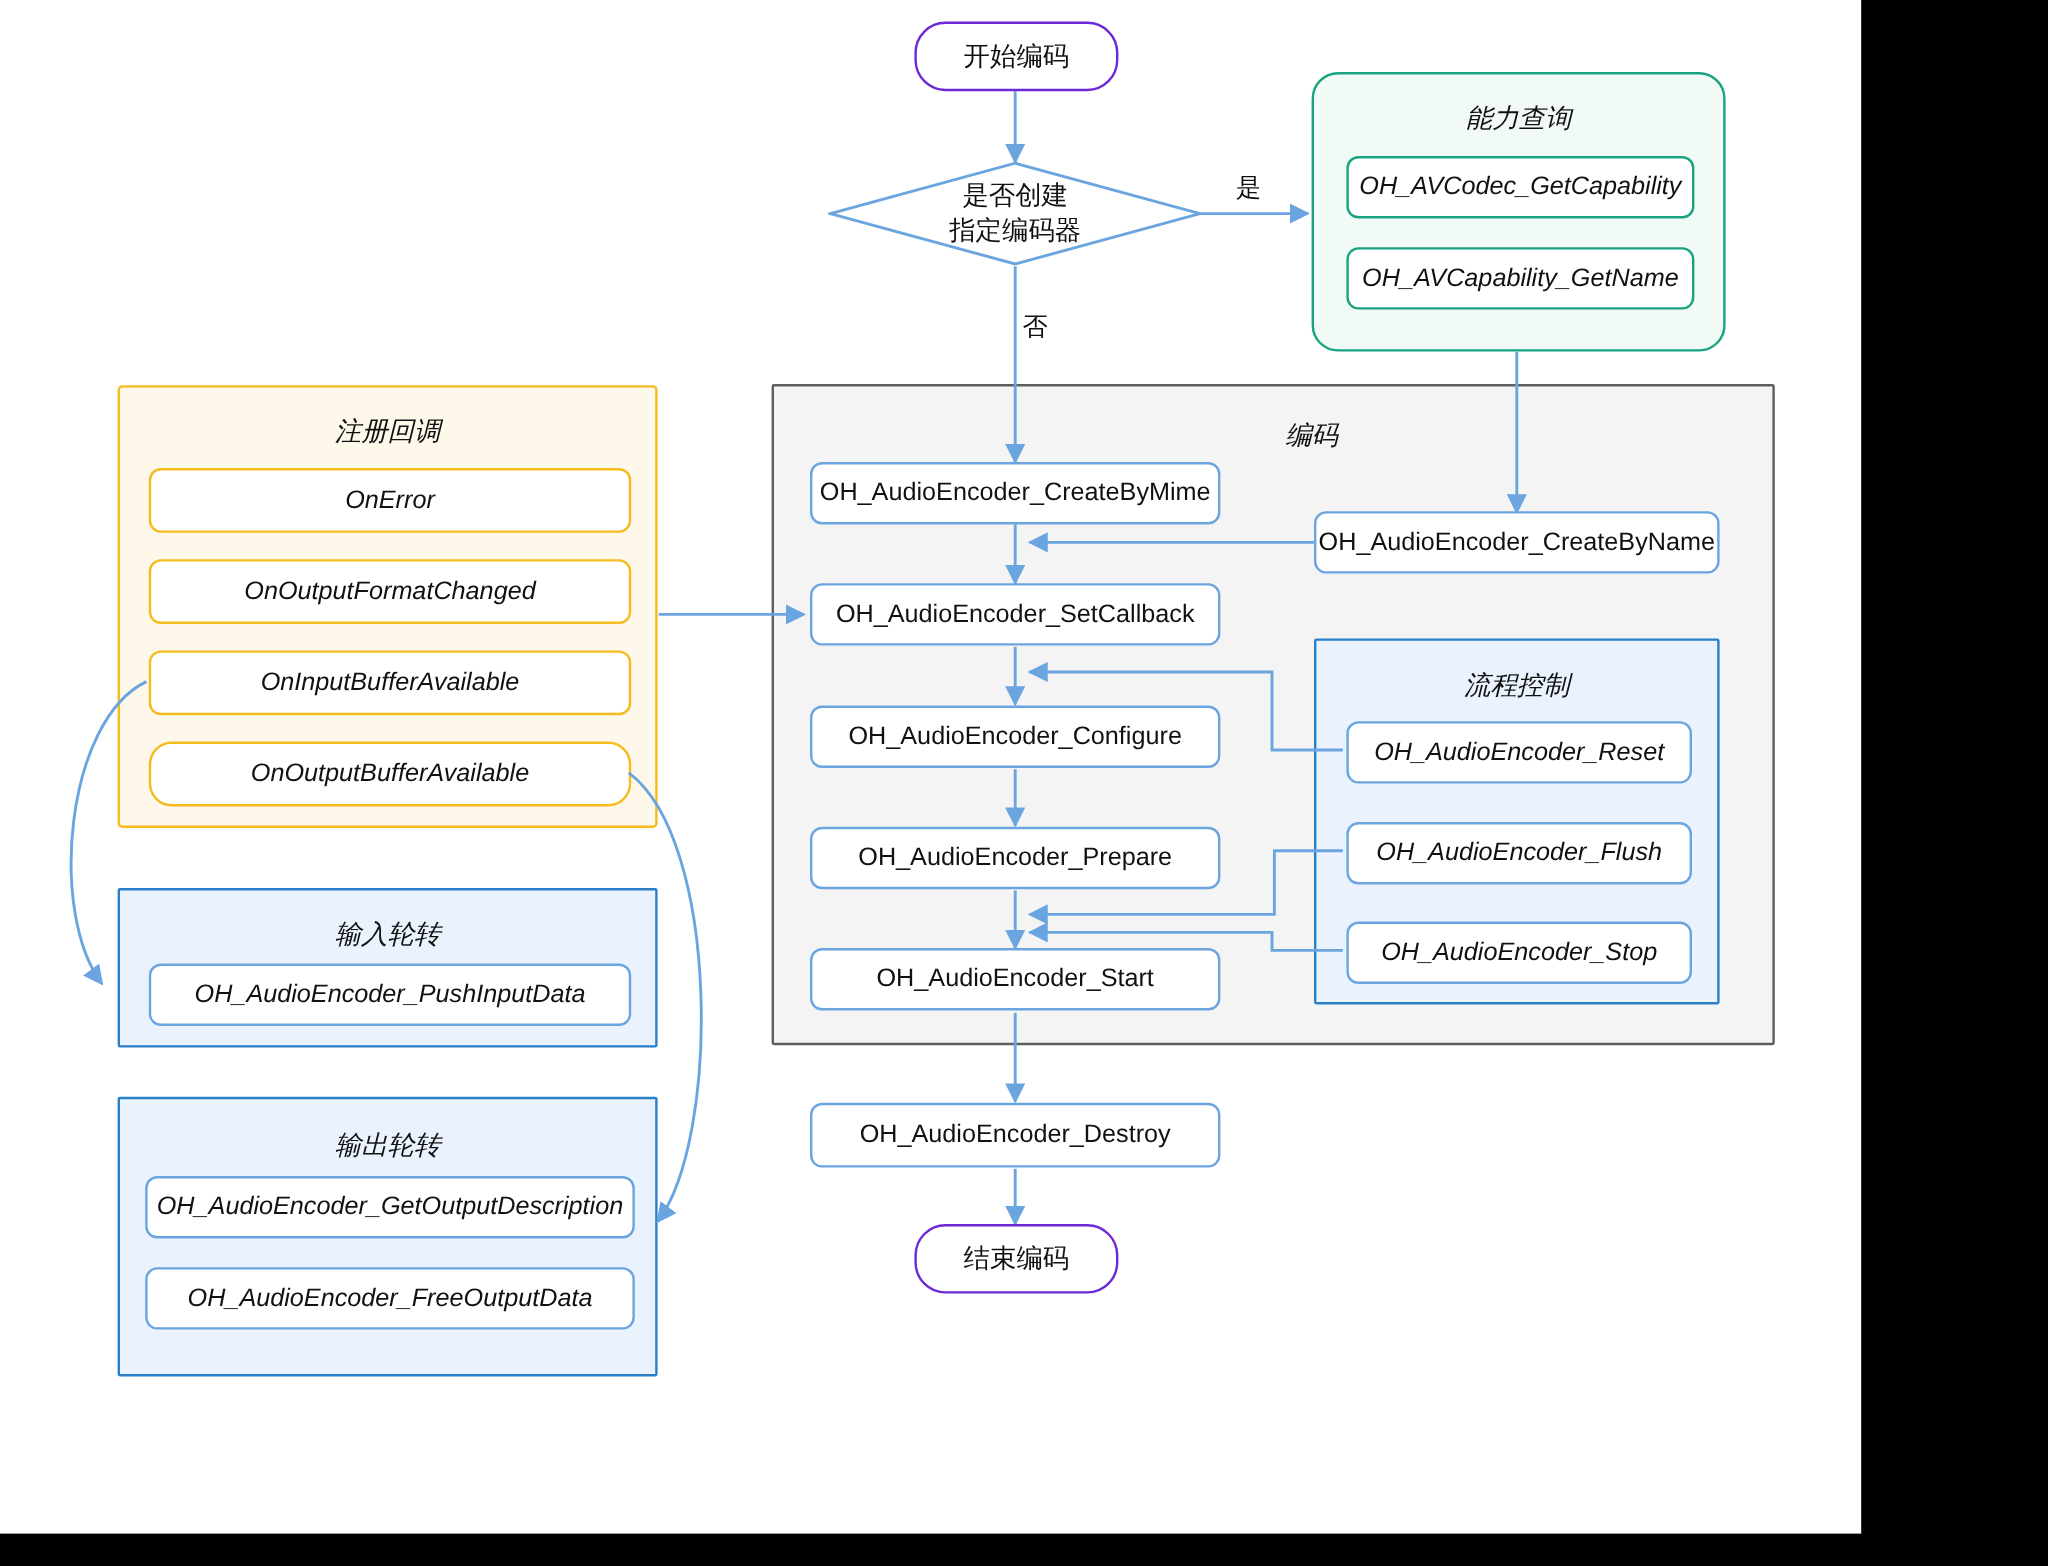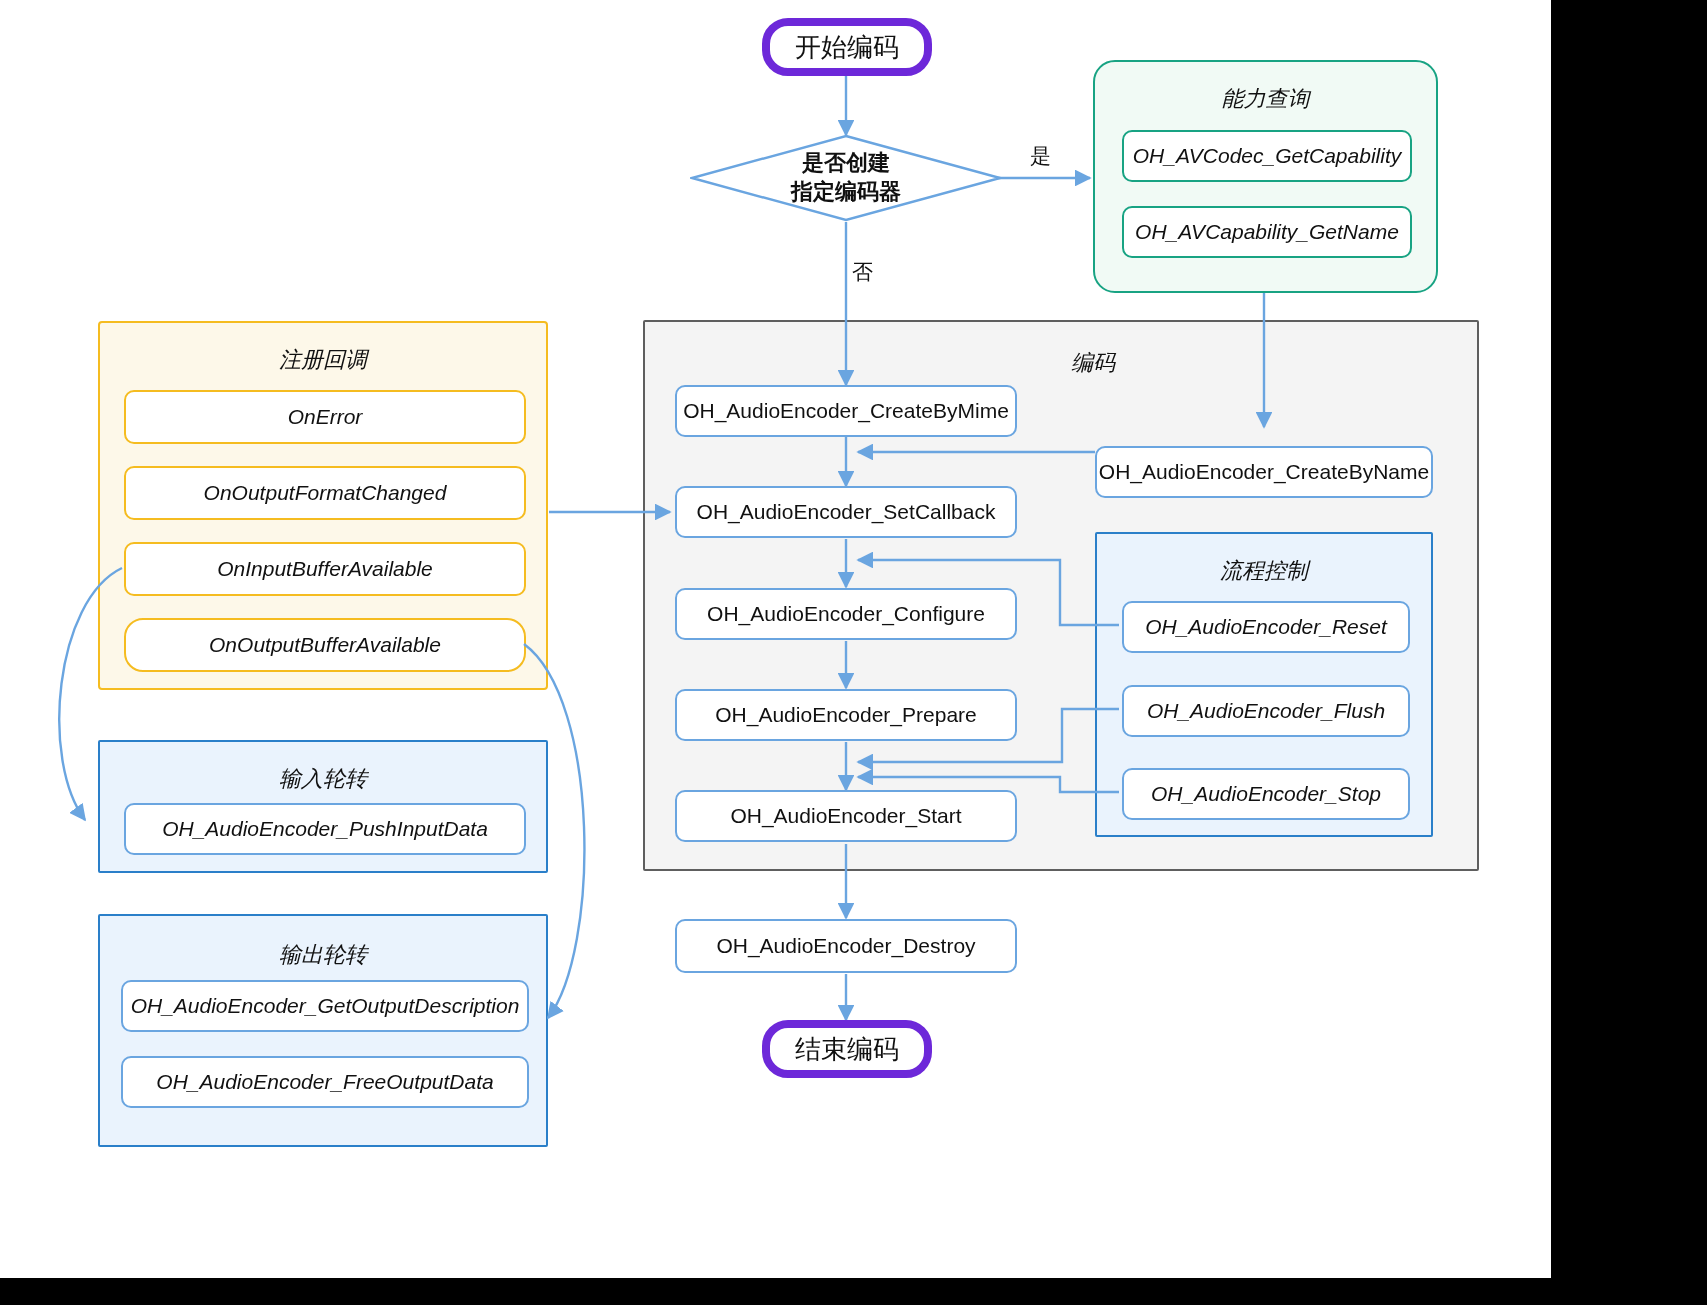--- a/index.html
+++ b/index.html
@@ -28,44 +28,43 @@
     align-items: center;
     justify-content: center;
     text-align: center;
     color: #111111;
     line-height: 1.25;
     z-index: 5;
   }
 
   
   .terminal {
-    border: 8px solid #6d28d9;
+    border: 2px solid #6d28d9;
     border-radius: 26px;
     background: #ffffff;
-    font-size: 26px;
+    font-size: 22px;
   }
 
   
   .diamond-wrap {
     position: absolute;
     z-index: 5;
   }
   .diamond-wrap svg { display: block; }
   .diamond-label {
     position: absolute;
     left: 0; top: 0;
     width: 100%; height: 100%;
     display: flex;
     flex-direction: column;
     align-items: center;
     justify-content: center;
     font-size: 22px;
     color: #111111;
     line-height: 1.3;
-    font-weight: bold;
   }
 
   
   .pbox {
     border: 2px solid #6aa5e0;
     border-radius: 10px;
     background: #ffffff;
     font-size: 21px;
   }
 
@@ -214,21 +213,21 @@
   <div class="group g-encode" style="left:643px; top:320px; width:836px; height:551px;">
     <div class="group-title" style="top:26px;padding-left:32px;">编码</div>
   </div>
 
   <div class="node pbox" style="left:675px; top:385px; width:342px; height:52px;">OH_AudioEncoder_CreateByMime</div>
   <div class="node pbox" style="left:675px; top:486px; width:342px; height:52px;">OH_AudioEncoder_SetCallback</div>
   <div class="node pbox" style="left:675px; top:588px; width:342px; height:52px;">OH_AudioEncoder_Configure</div>
   <div class="node pbox" style="left:675px; top:689px; width:342px; height:52px;">OH_AudioEncoder_Prepare</div>
   <div class="node pbox" style="left:675px; top:790px; width:342px; height:52px;">OH_AudioEncoder_Start</div>
 
-  <div class="node pbox" style="left:1095px; top:426px; width:338px; height:52px;margin-top:20px;">OH_AudioEncoder_CreateByName</div>
+  <div class="node pbox" style="left:1095px; top:426px; width:338px; height:52px;">OH_AudioEncoder_CreateByName</div>
 
   <div class="group g-blue" style="left:1095px; top:532px; width:338px; height:305px;">
     <div class="group-title" style="top:22px;">流程控制</div>
     <div class="node pbox" style="left:25px; top:67px; width:288px; height:52px;">OH_AudioEncoder_Reset</div>
     <div class="node pbox" style="left:25px; top:151px; width:288px; height:52px;">OH_AudioEncoder_Flush</div>
     <div class="node pbox" style="left:25px; top:234px; width:288px; height:52px;">OH_AudioEncoder_Stop</div>
   </div>
 
   <div class="node pbox" style="left:675px; top:919px; width:342px; height:54px;">OH_AudioEncoder_Destroy</div>
 

